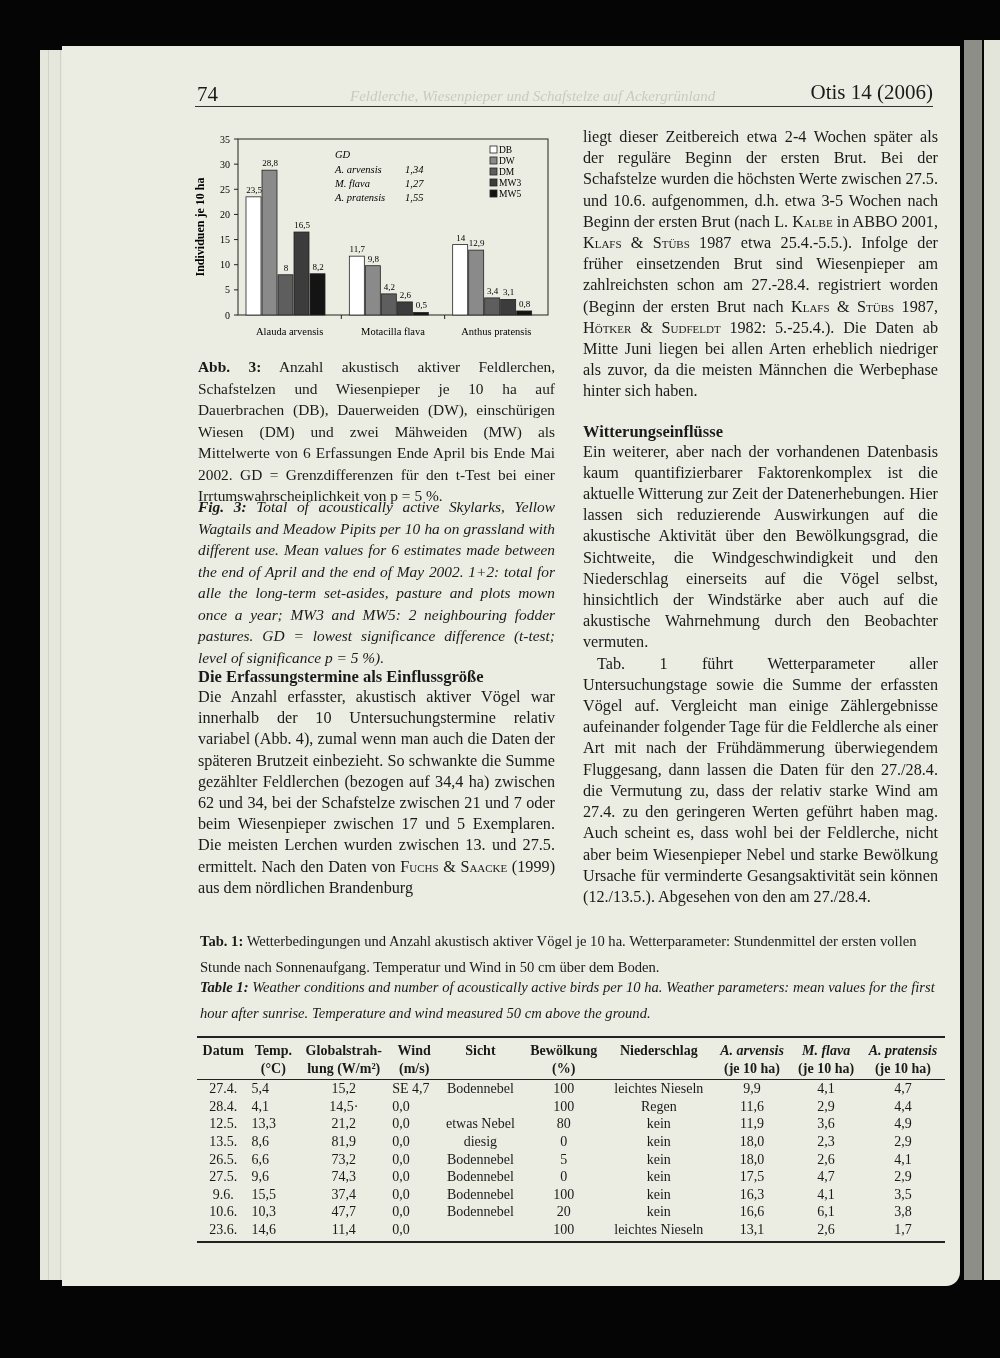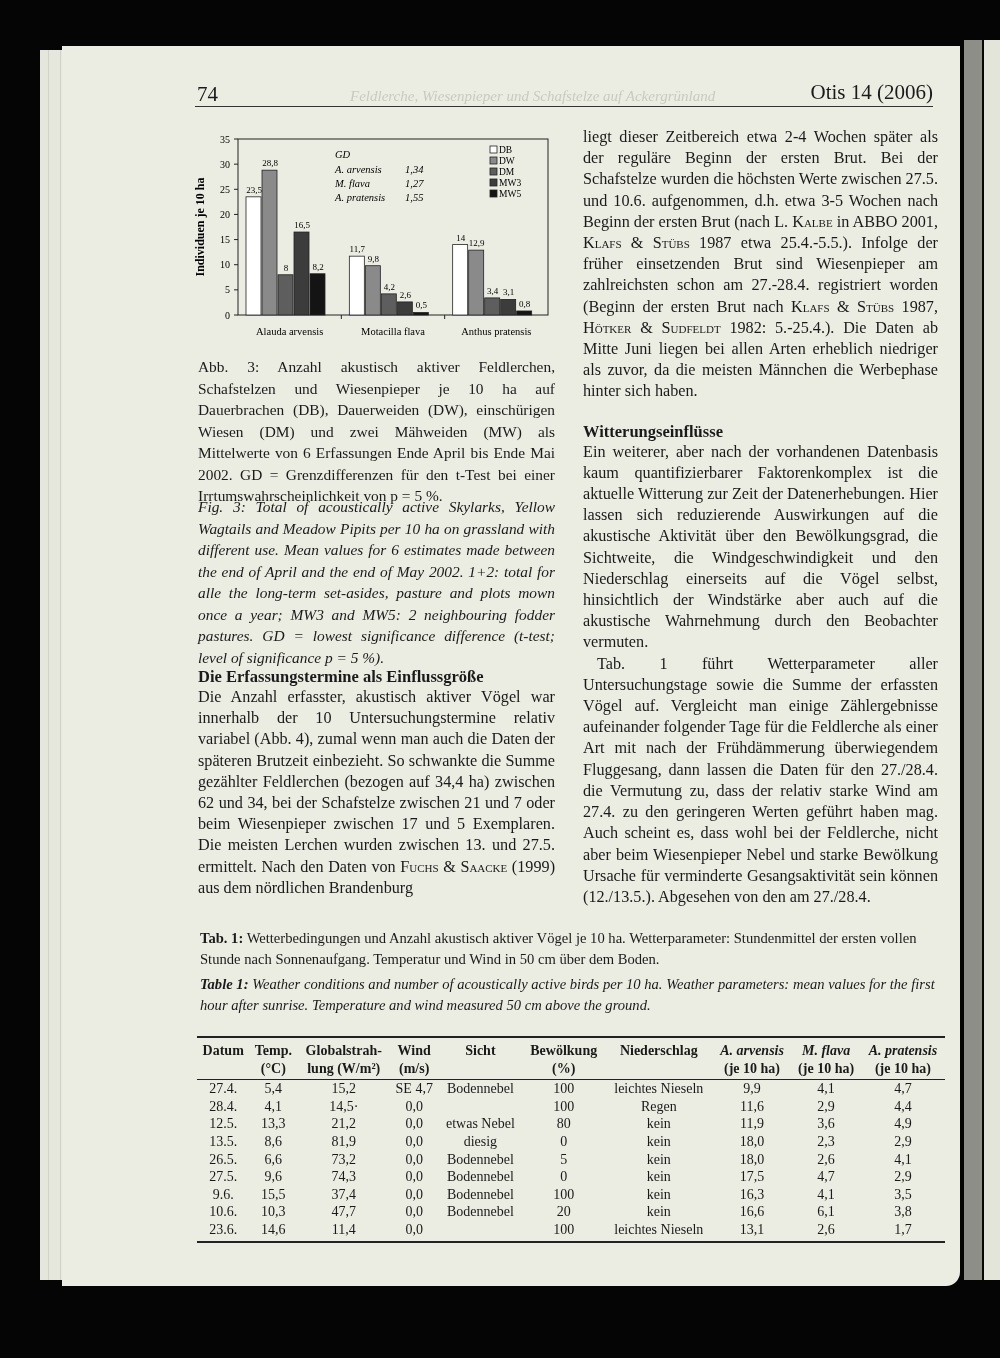--- a/index.html
+++ b/index.html
@@ -11,32 +11,32 @@
   .rightpage{position:absolute;top:40px;left:984px;width:16px;height:1240px;background:#e3e4da;}
   .header{position:absolute;top:80px;left:195px;width:738px;height:26px;border-bottom:1.5px solid #333;}
   .pgnum{position:absolute;left:2px;top:2px;font-size:21px;}
   .journal{position:absolute;right:0;top:0;font-size:21px;}
   .ghost{position:absolute;left:350px;top:88px;font-size:15px;font-style:italic;color:#c9cabf;}
   .col{position:absolute;font-size:16.2px;line-height:21.2px;text-align:justify;}
   .col p{margin:0;}
   .left{left:198px;width:357px;}
   .right{left:583px;width:355px;}
   .caption{font-size:15.4px;line-height:21.5px;}
-  .caption b{font-weight:normal;}
+  .caption b{font-weight:bold;}
   .caption.en{font-style:italic;}
   h3{margin:0;font-size:16.5px;font-weight:bold;line-height:21px;}
   .sc{font-variant:small-caps;}
   .indent{text-indent:14px;}
-  .tcap{position:absolute;left:200px;width:740px;font-size:14.6px;line-height:21px;}
+  .tcap{position:absolute;left:200px;width:740px;font-size:14.6px;line-height:26px;}
   table{position:absolute;left:197px;top:1036px;width:748px;border-collapse:collapse;font-size:14px;line-height:17.6px;}
   thead th{font-weight:bold;padding:0 2px;vertical-align:top;border-top:2px solid #222;border-bottom:1.5px solid #222;padding-top:4px;padding-bottom:2px;}
   tbody td{padding:0 2px;}
   tbody tr:last-child td{border-bottom:2px solid #222;padding-bottom:2px;}
   .c{text-align:center;}
-  .r{text-align:center;}
+  .r{text-align:left;}
   .it{font-style:italic;}
   svg text{font-family:"Liberation Serif","DejaVu Serif",serif;}
 </style>
 </head>
 <body>
 
 <div class="stack">
   <i style="left:8px"></i>
     <i style="left:20px"></i>
     <i style="left:32px"></i>

